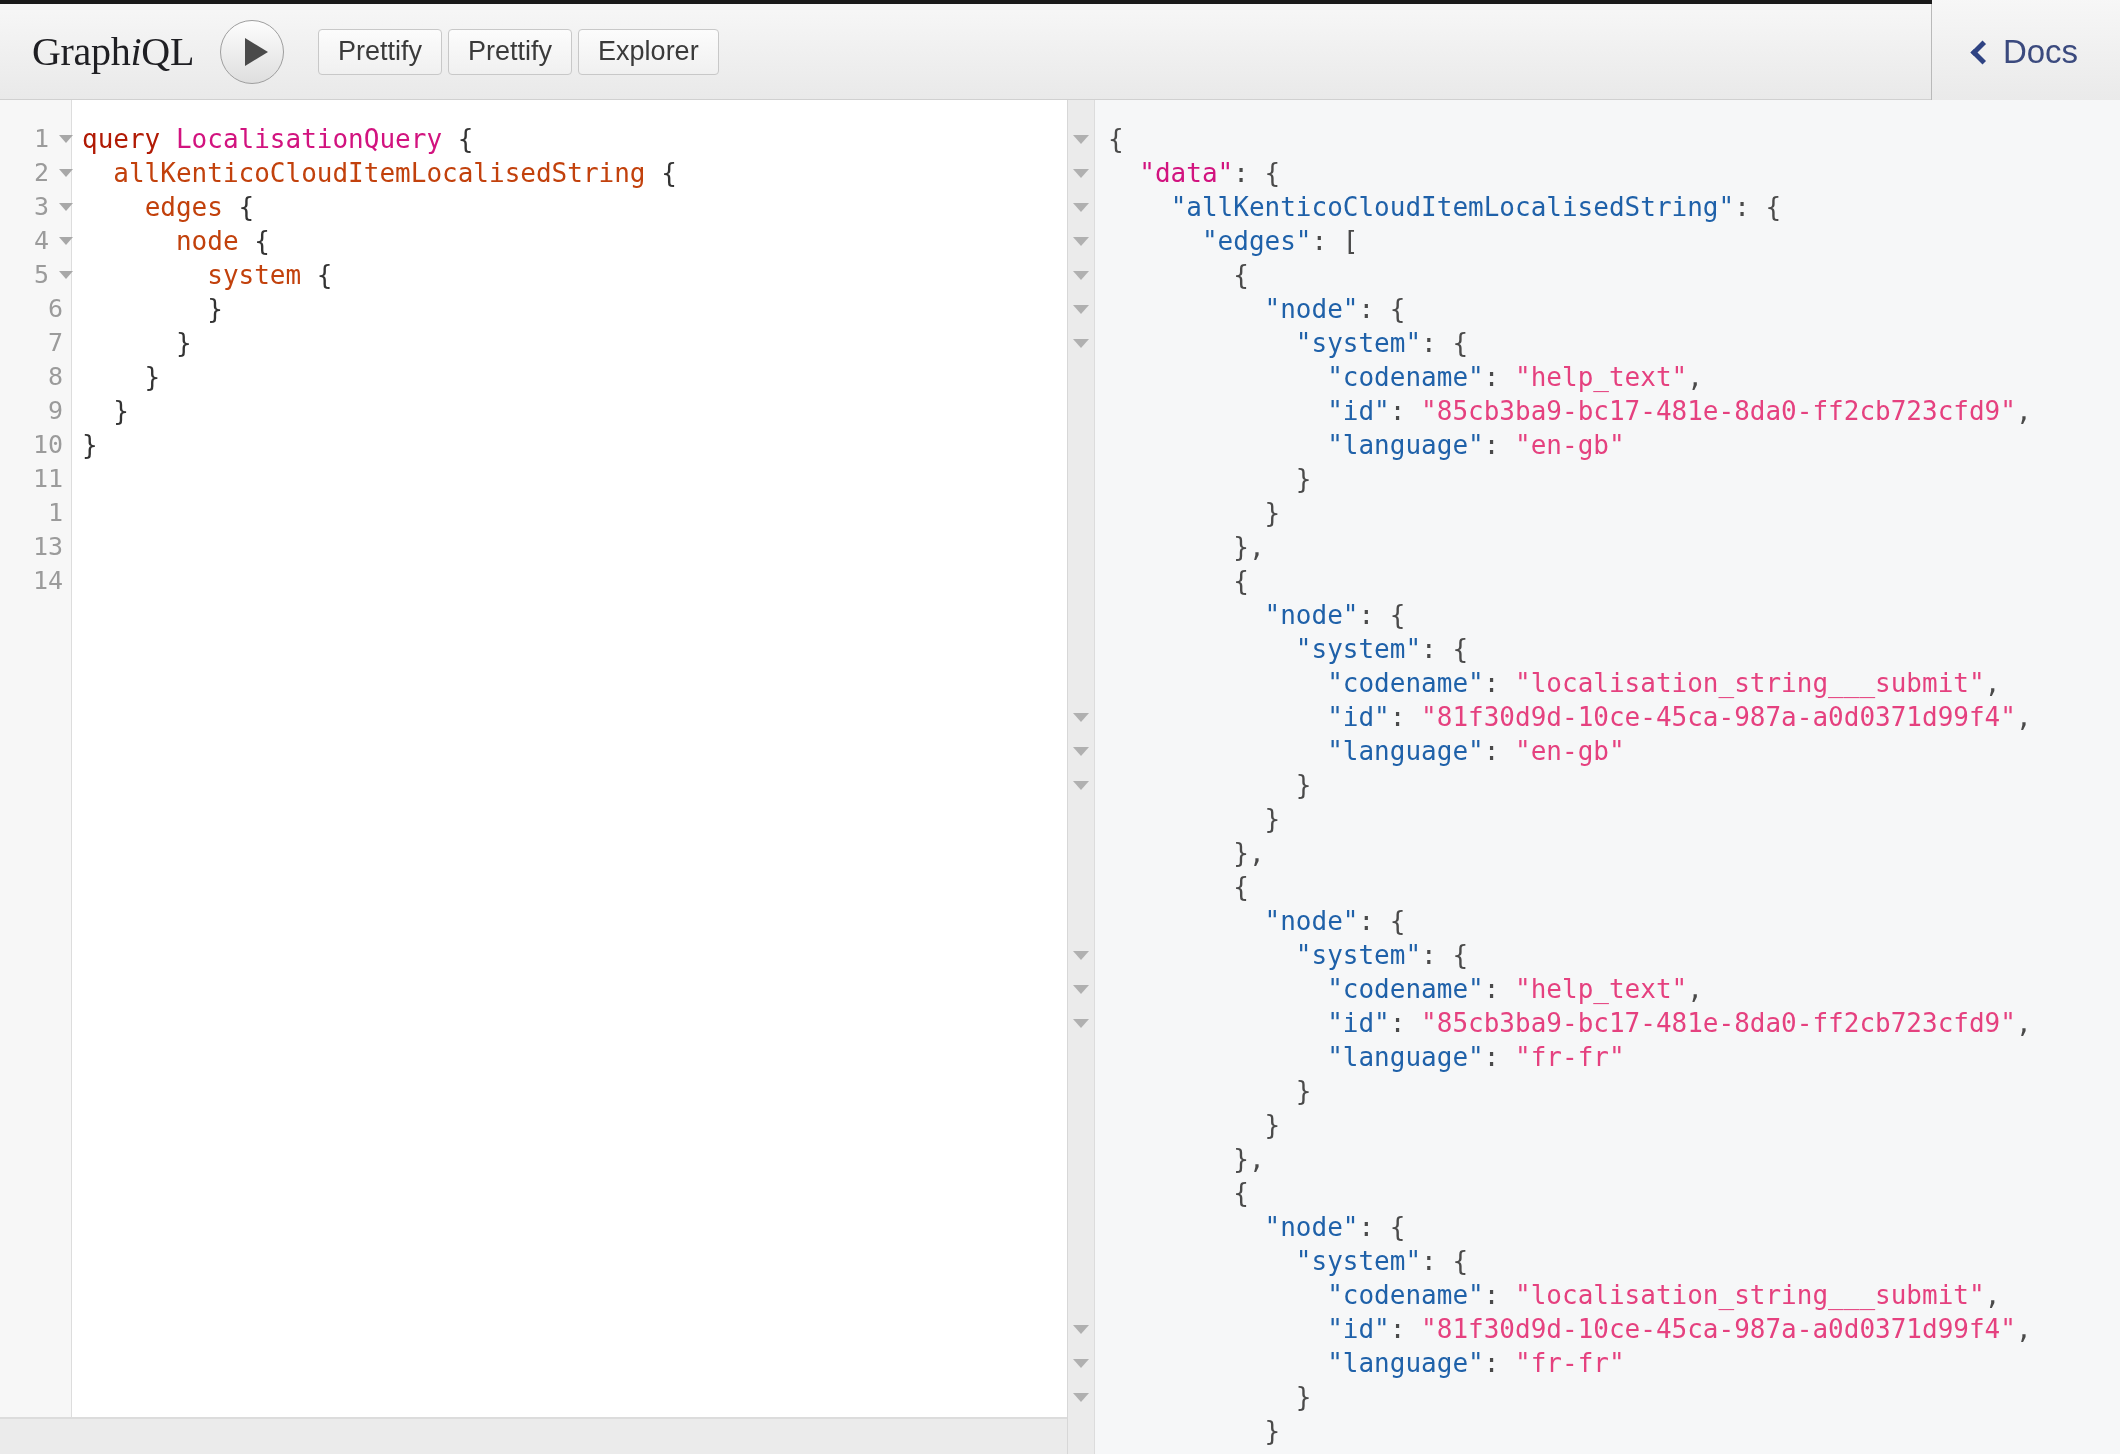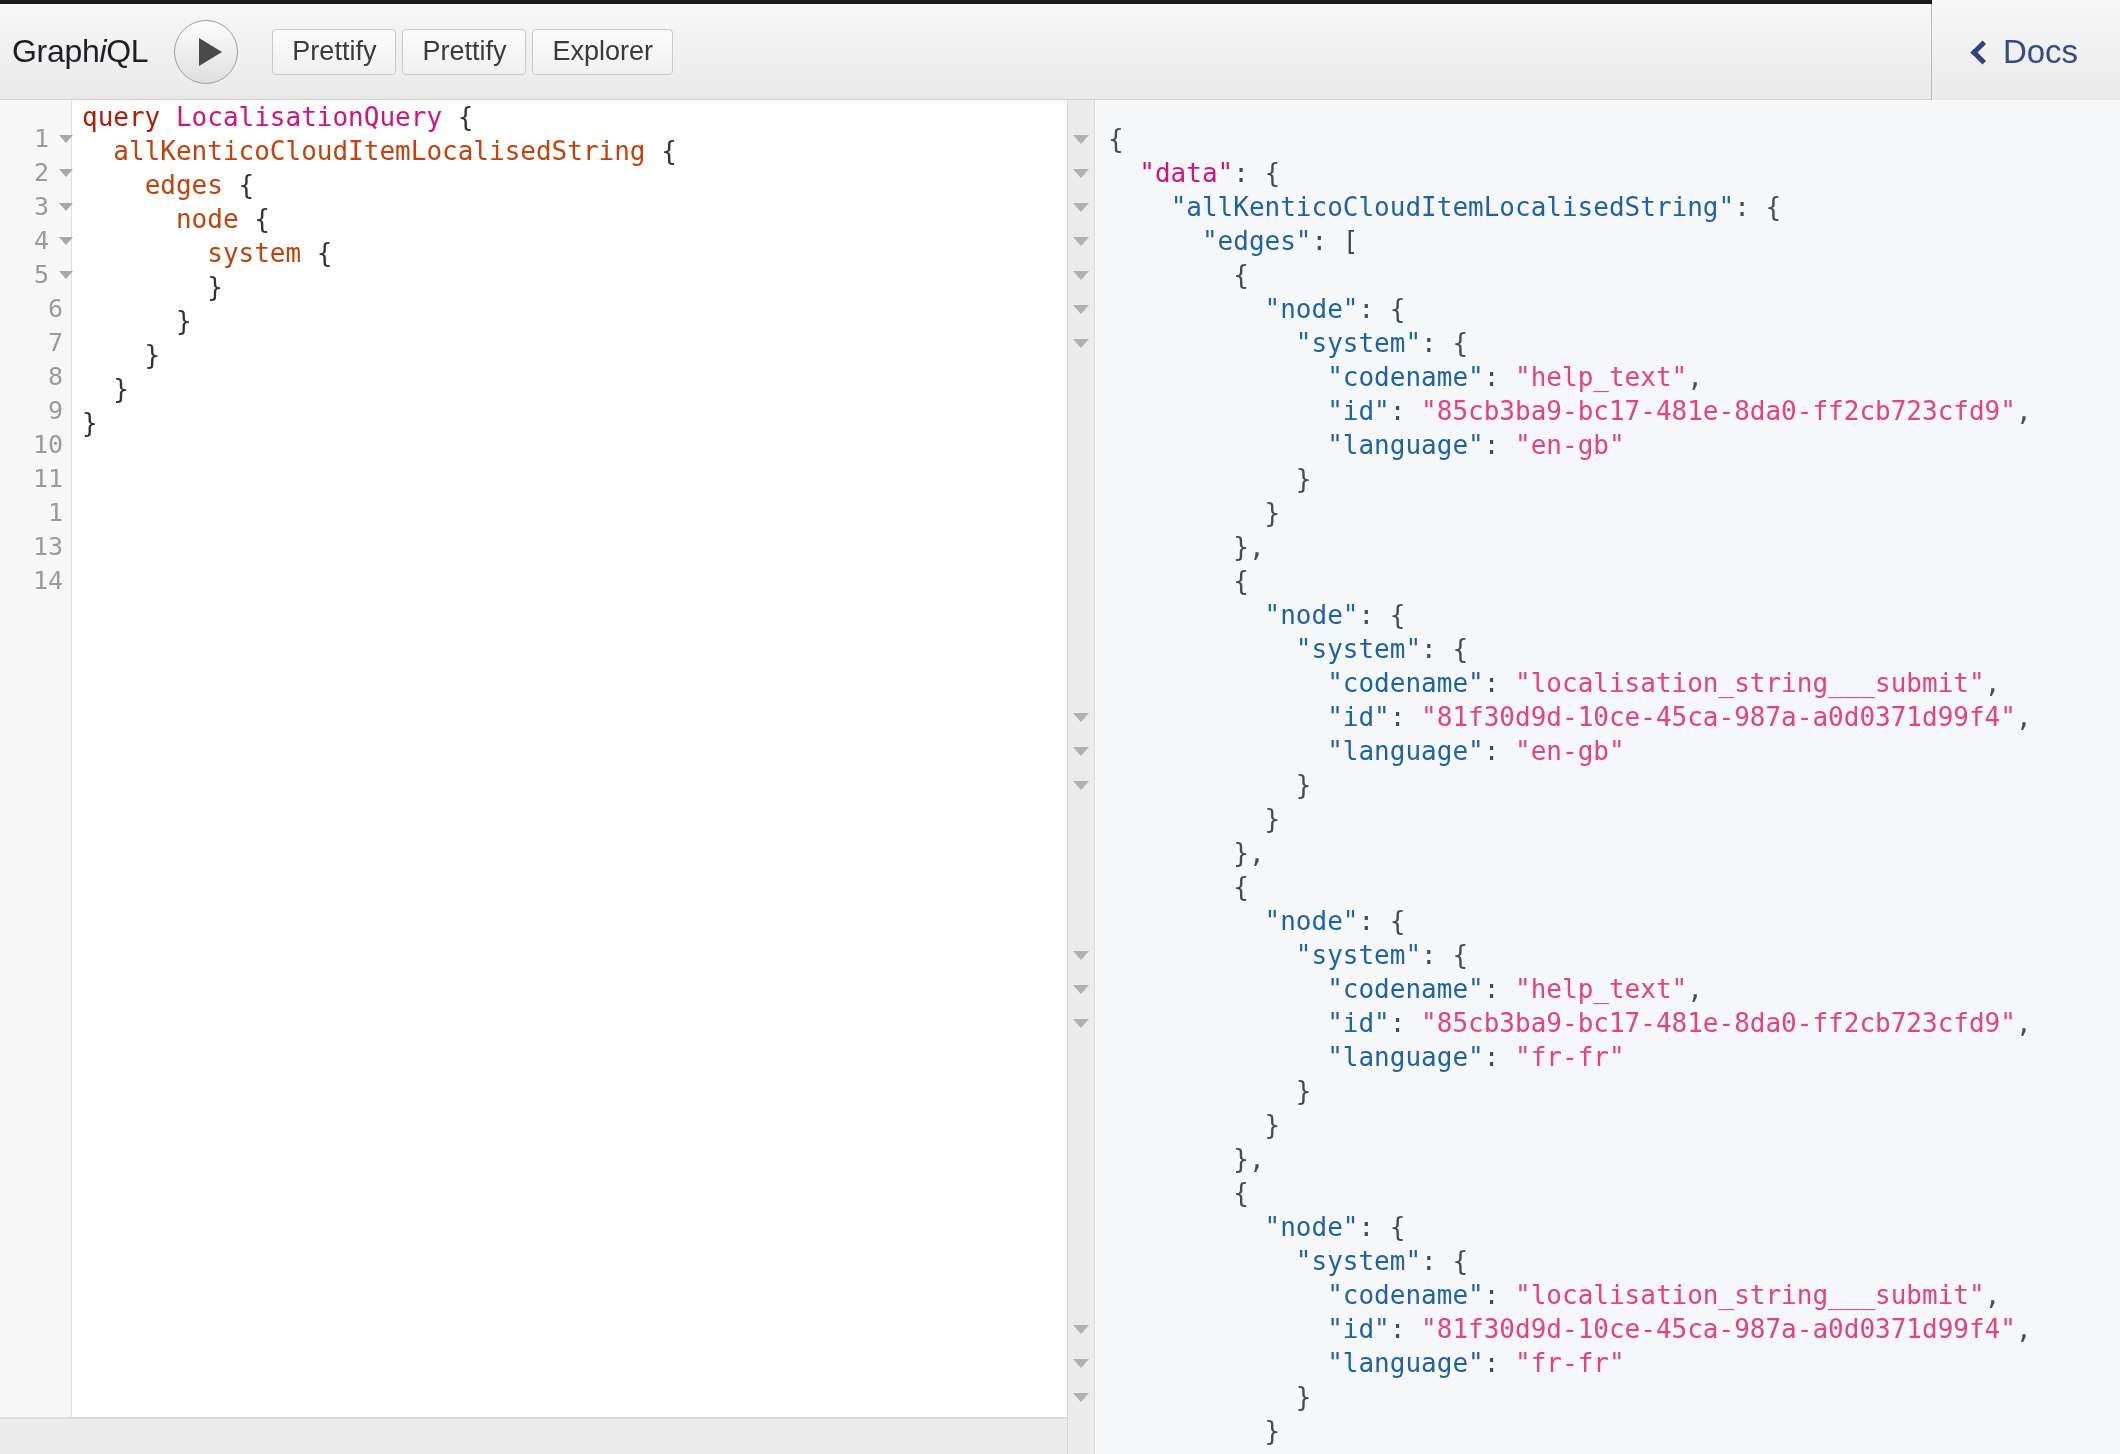--- a/index.html
+++ b/index.html
@@ -27,27 +27,27 @@
     height: 96px;
     flex: 0 0 96px;
     display: flex;
     align-items: center;
     background: linear-gradient(#f7f7f7, #e9e9e9);
     border-bottom: 1px solid #d0d0d0;
     position: relative;
   }
 
   .logo {
-    font-size: 32px;
+    font-size: 40px;
     color: #1f1f23;
-    padding-left: 12px;
+    padding-left: 32px;
     padding-right: 26px;
     letter-spacing: -0.3px;
     white-space: nowrap;
-    font-family: Liberation Sans, sans-serif;
+    font-family: Liberation Serif, serif;
   }
   .logo .it { font-style: italic; }
 
   .exec-button {
     width: 64px;
     height: 64px;
     border-radius: 50%;
     background: linear-gradient(#fdfdfd, #dedede);
     border: 1px solid #9e9e9e;
     display: flex;
@@ -157,20 +157,21 @@
     top: 13px;
     width: 0; height: 0;
     border-left: 7px solid transparent;
     border-right: 7px solid transparent;
     border-top: 8px solid #a8a8a8;
   }
   .q-gutter .gl.has-fold { padding-right: 22px; }
 
   .q-code {
     flex: 1 1 auto;
+    padding-top: 22px;
     padding-left: 10px;
     font-family: "DejaVu Sans Mono", monospace;
     font-size: 26px;
     background: #ffffff;
     overflow: hidden;
   }
   .q-code .cl {
     height: 34px;
     line-height: 34px;
     white-space: pre;

